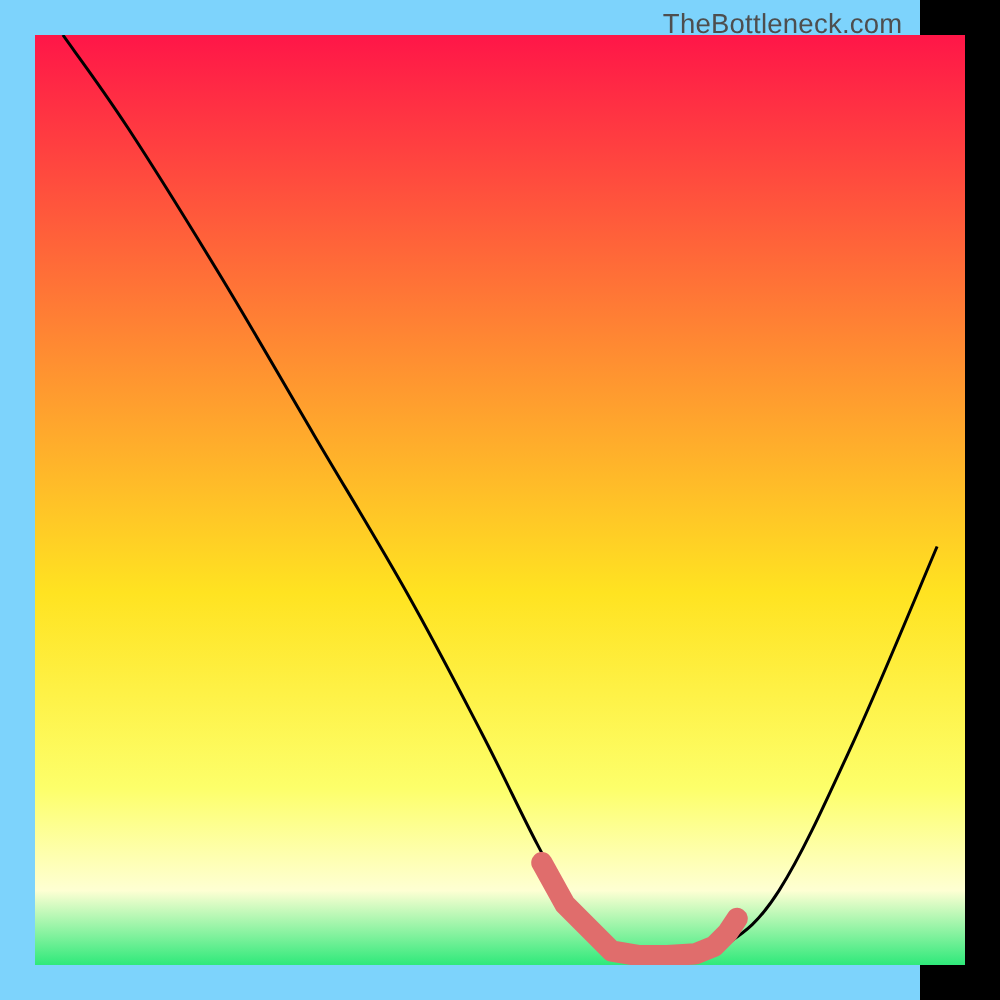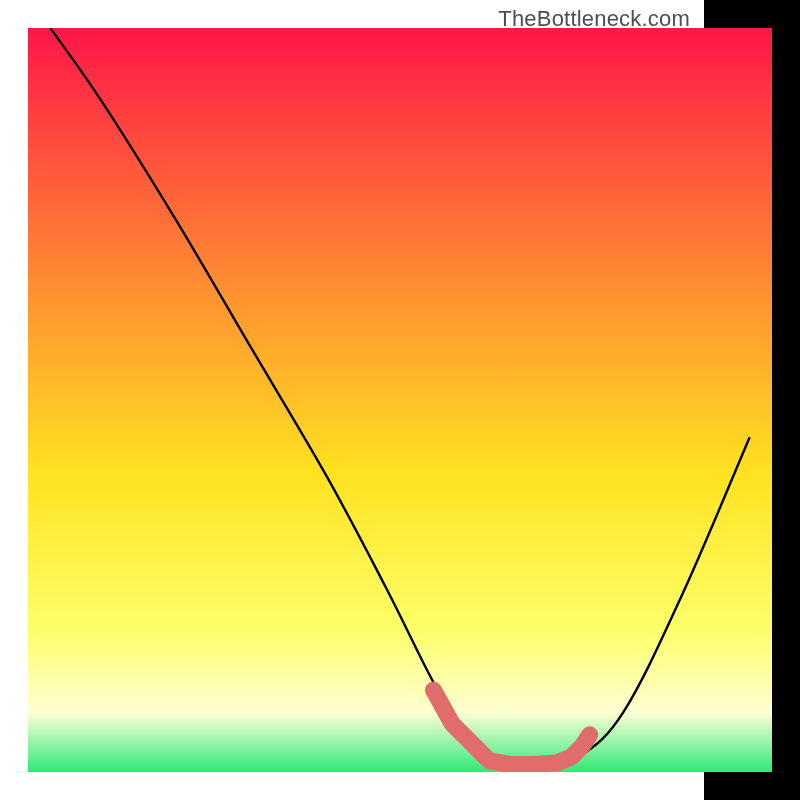--- a/index.html
+++ b/index.html
@@ -8,21 +8,22 @@
     width: 800px;
     height: 800px;
     background: #000;
     overflow: hidden;
     font-family: Arial, Helvetica, sans-serif;
   }
   .stage {
     position: relative;
     width: 704px;
     height: 800px;
-    background: #ffffff;
+    background: #7dd3fc;
+    padding-left: 32px;
   }
   .watermark {
     position: absolute;
     top: 6px;
     right: 14px;
     color: #4e4e4e;
     font-size: 22px;
     font-weight: 500;
     letter-spacing: 0.2px;
     z-index: 5;

